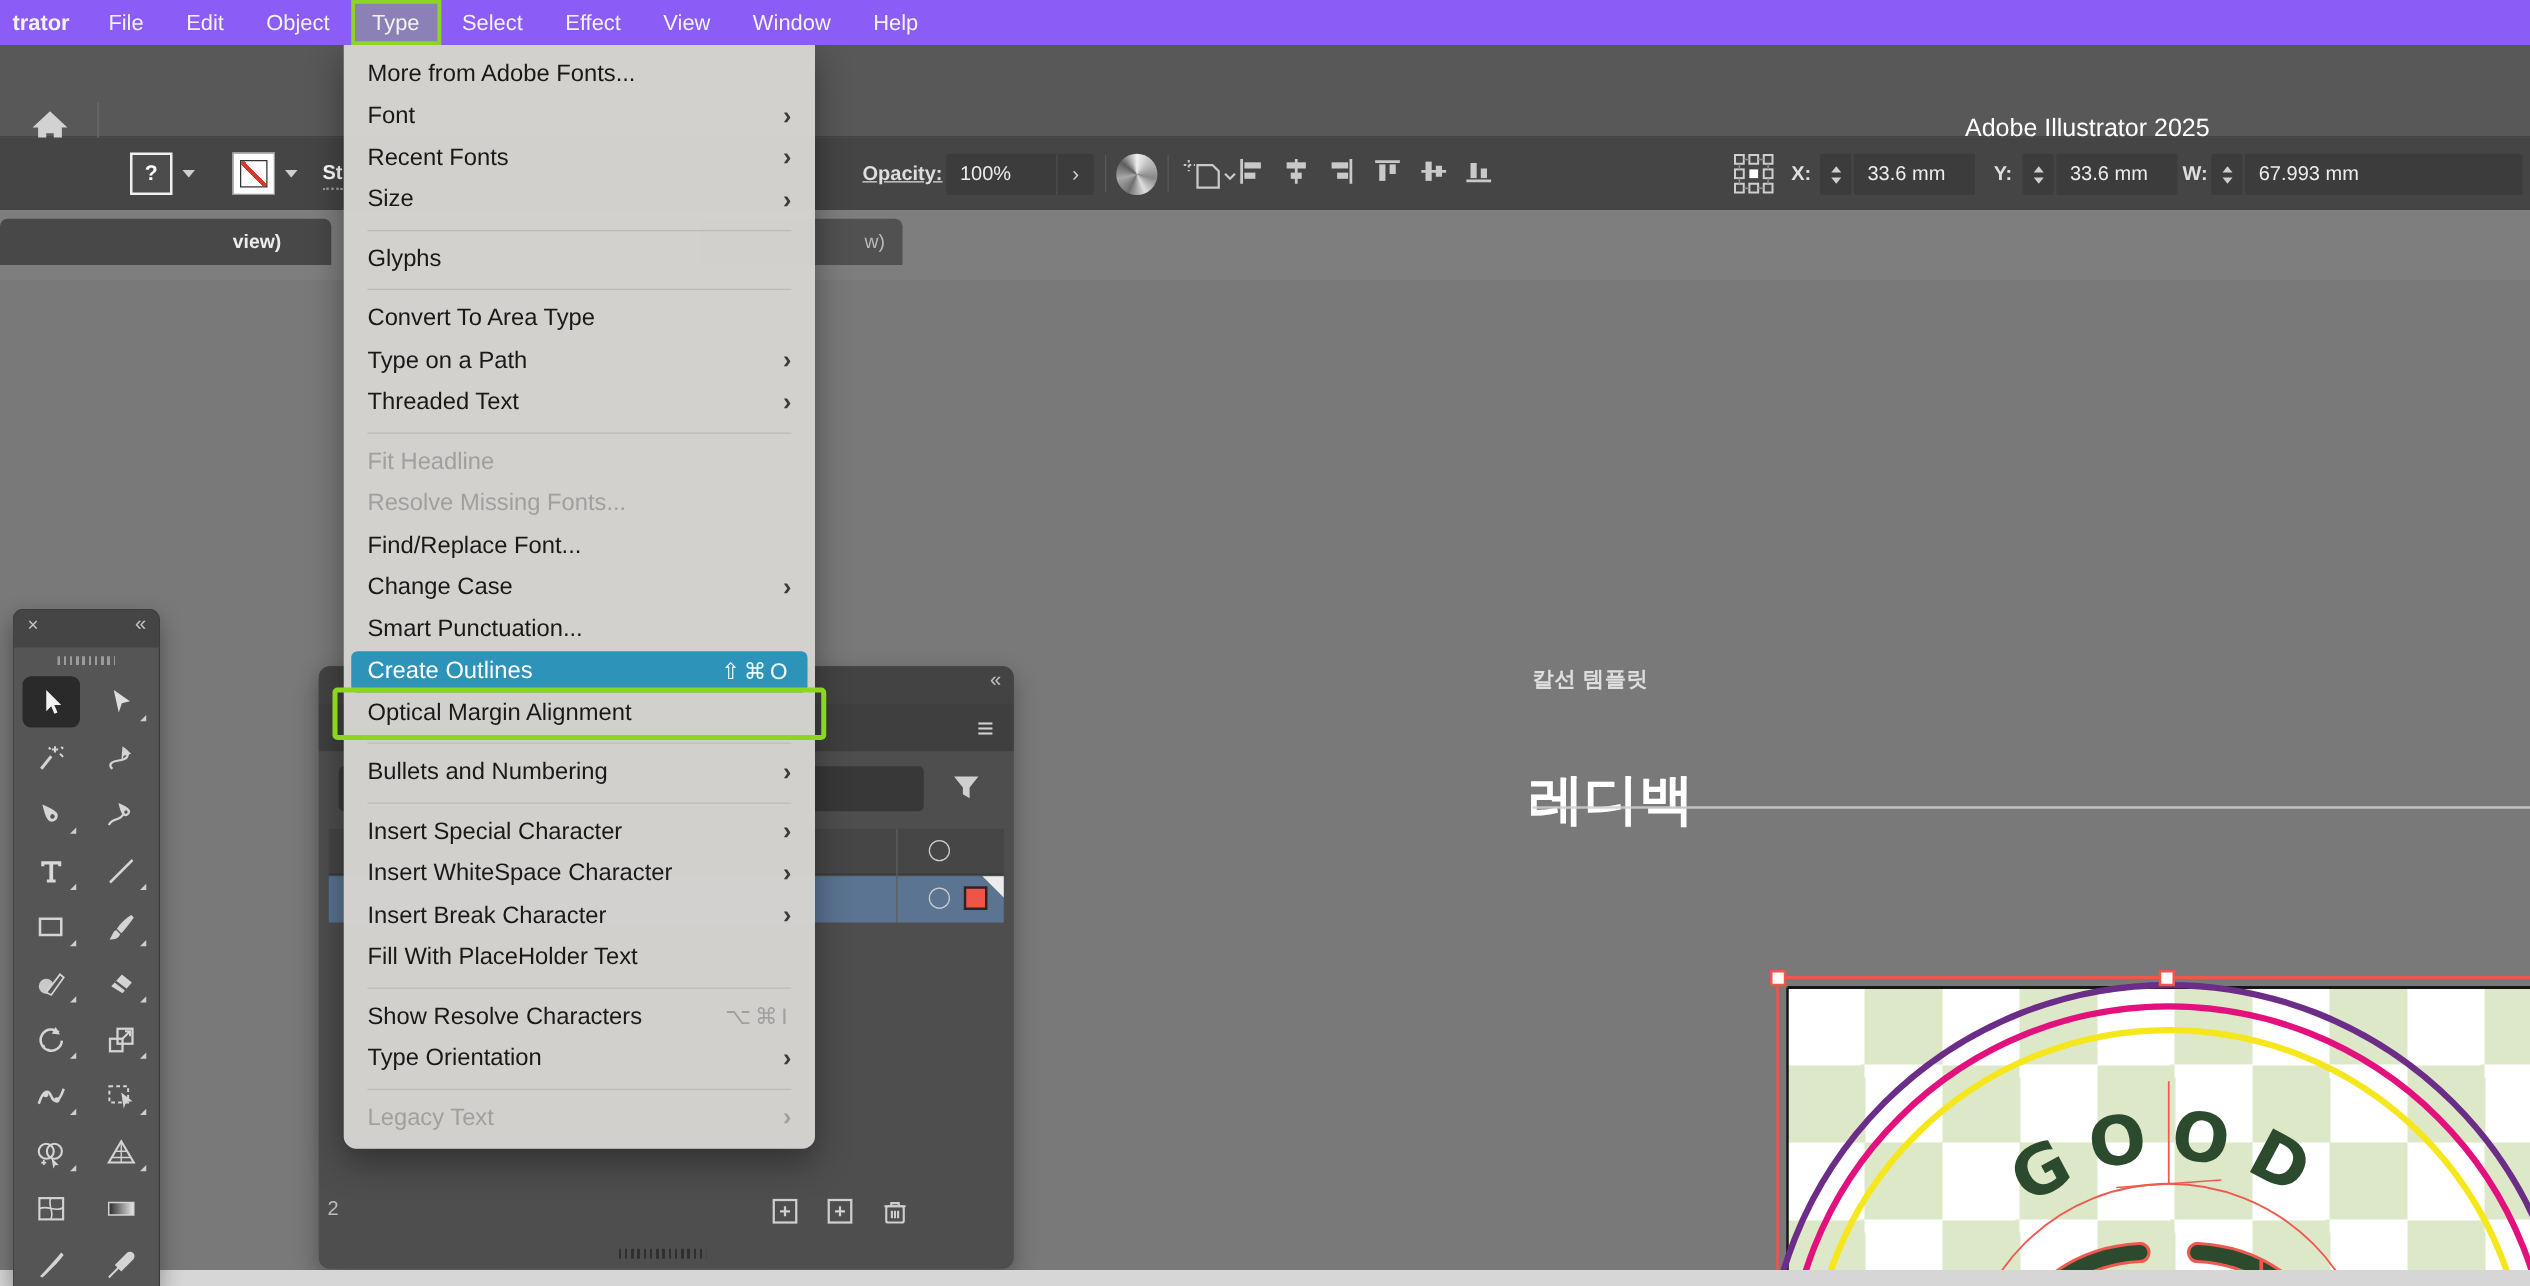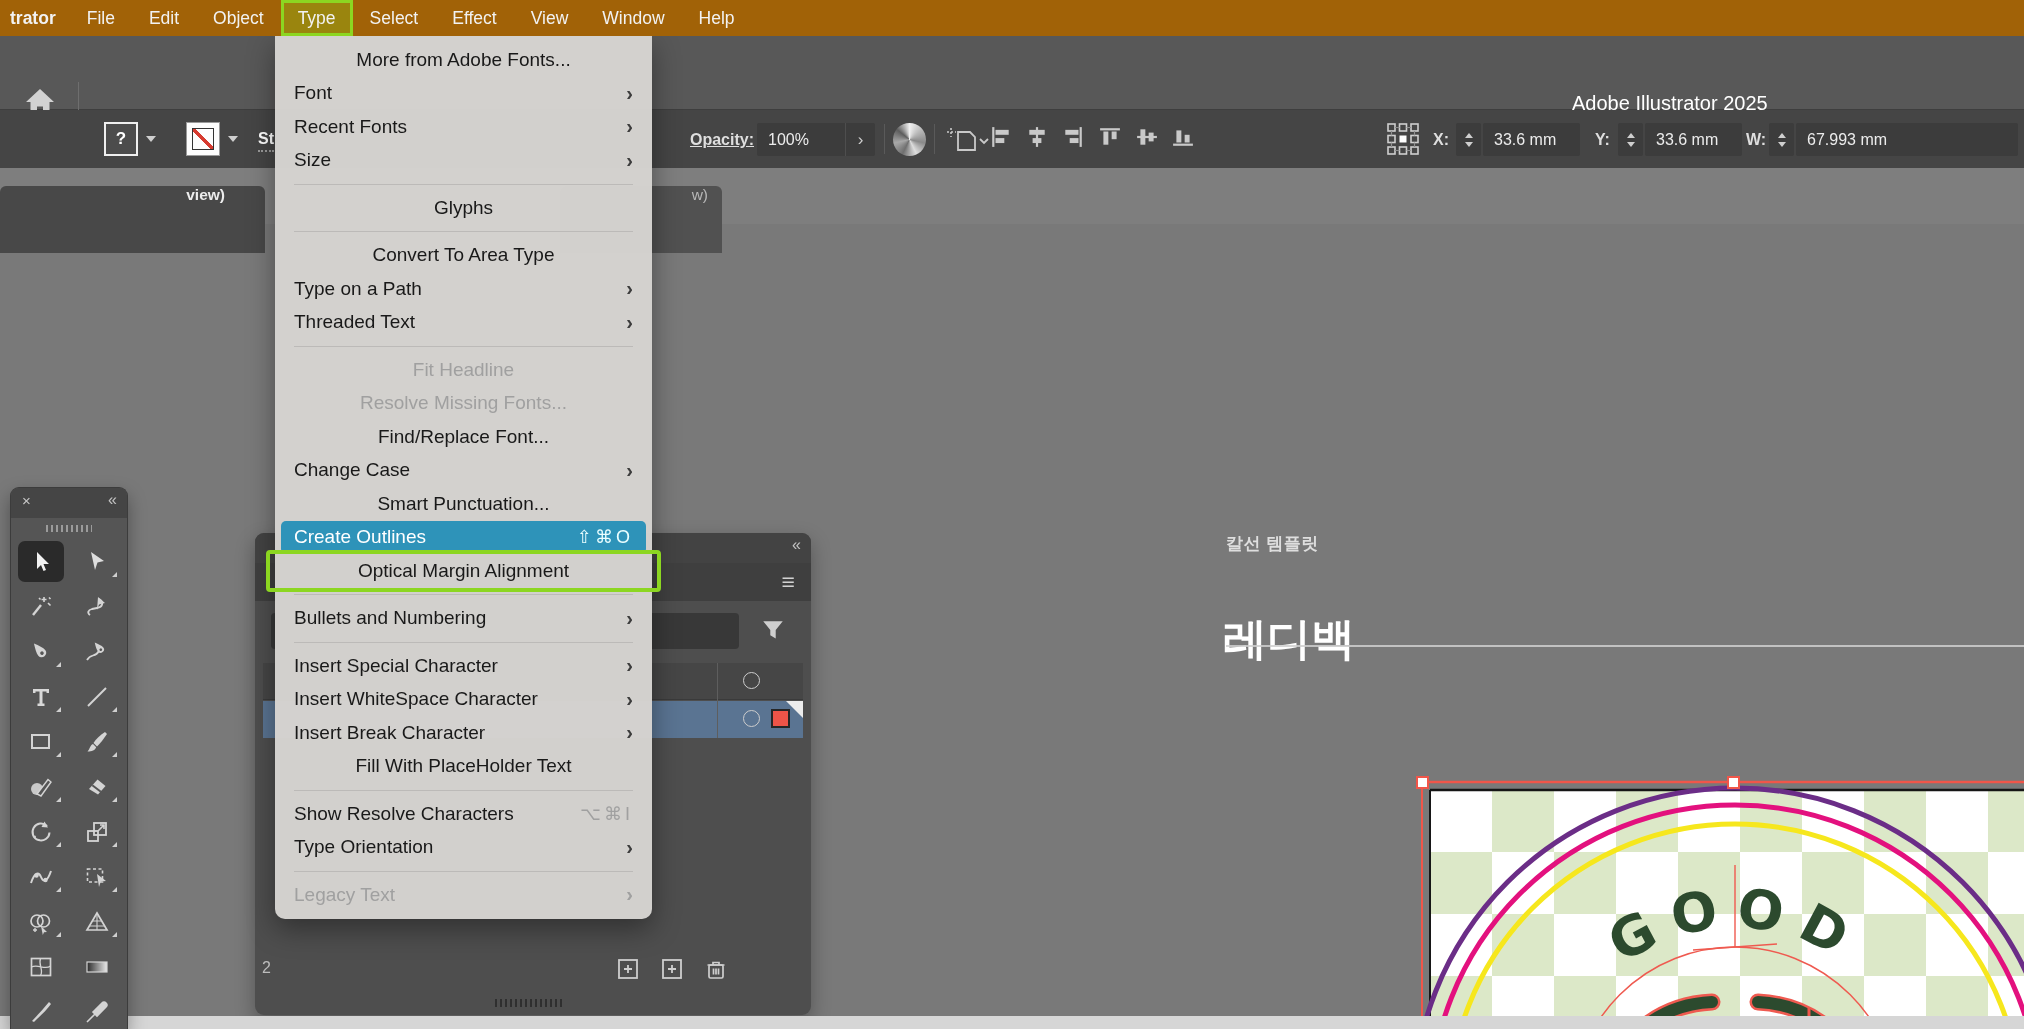--- a/index.html
+++ b/index.html
@@ -1,20 +1,20 @@
 <!DOCTYPE html>
 <html><head>
 <meta charset="utf-8">
 <style>
   * { margin:0; padding:0; box-sizing:border-box; }
   html,body { width:2024px; height:1029px; overflow:hidden; }
   body { position:relative; background:#797979; font-family:"Liberation Sans","DejaVu Sans",sans-serif; }
 
   
-  .menubar { position:absolute; top:0; left:0; width:100%; height:36px; background:#a16207; display:flex; align-items:stretch; z-index:40; padding-left:2px; }
+  .menubar { position:absolute; top:0; left:0; width:100%; height:36px; background:#8b5cf6; display:flex; align-items:stretch; z-index:40; padding-left:2px; }
   .mb { display:flex; align-items:center; padding:0 17px; color:#f2f2f2; font-size:17.5px; }
   .mb.app { font-weight:bold; padding:0 14px 0 8px; }
   .mb.hl { border:3px solid #8cd621; background:rgba(140,214,33,.30); padding:0 14px; }
 
   
   .appbar { position:absolute; top:36px; left:0; width:100%; height:74px; background:#585858; border-bottom:1px solid #3e3e3e; z-index:2; }
   .home-btn { position:absolute; left:22px; top:48px; width:36px; height:36px; display:flex; align-items:center; justify-content:center; }
   .appbar-sep { position:absolute; left:78px; top:46px; width:1px; height:42px; background:#6e6e6e; }
   .win-title { position:absolute; left:1572px; top:56px; font-size:20px; color:#ffffff; }
 
@@ -36,21 +36,21 @@
   .vsep { position:absolute; top:14px; width:1px; height:30px; background:#5a5a5a; }
   .colorwheel { position:absolute; left:893px; top:13px; width:33px; height:33px; border-radius:50%;
      background:conic-gradient(#f0f0f0, #b9b9b9, #898989, #dedede, #6f6f6f, #a8a8a8, #5d5d5d, #f0f0f0); }
   .cb-icon { position:absolute; top:16px; }
   .stepper { position:absolute; top:13px; width:25px; height:33px; background:#3c3c3c; border-radius:2px; display:flex; flex-direction:column; align-items:center; justify-content:center; gap:4px; }
   .tri-up-s { width:0;height:0;border-left:4.5px solid transparent;border-right:4.5px solid transparent;border-bottom:5.5px solid #cfcfcf; }
   .tri-dn-s { width:0;height:0;border-left:4.5px solid transparent;border-right:4.5px solid transparent;border-top:5.5px solid #cfcfcf; }
 
   
   .tabbar { position:absolute; top:168px; left:0; width:100%; height:56px; background:#7e7e7e; z-index:2; }
-  .doc-tab { position:absolute; top:18px; height:67px; background:#484848; border-radius:6px 6px 0 0; display:flex; align-items:flex-start; }
+  .doc-tab { position:absolute; top:7px; height:37px; background:#484848; border-radius:6px 6px 0 0; display:flex; align-items:center; }
   .tab1 { left:0; width:265px; justify-content:flex-end; padding-right:40px; color:#ececec; font-weight:bold; font-size:15.5px; }
   .tab2 { left:560px; width:162px; justify-content:flex-end; padding-right:14px; color:#b8b8b8; font-size:15.5px; background:#515151; }
 
   
   .canvas { position:absolute; top:224px; left:0; width:100%; height:792px; background:#797979; z-index:1; }
   .tpl-label { position:absolute; left:1226px; top:308px; font-size:17px; color:#dedede; font-weight:bold; letter-spacing:.5px; }
   .tpl-title { position:absolute; left:1223px; top:338px; font-size:44px; color:#ffffff; font-weight:bold;margin-top:48px; }
   .tpl-line  { position:absolute; left:1226px; top:421px; width:798px; height:2px; background:#cfcfcf; opacity:.85; }
 
   
@@ -91,21 +91,21 @@
   .sel-square { position:absolute; left:508px; top:8px; width:19px; height:19px; background:#ee5448; border:2px solid #262626; }
   .corner-tri { position:absolute; right:0; top:0; width:0; height:0; border-top:17px solid #ececec; border-left:17px solid transparent; }
   .lp-bottom { position:absolute; top:414px; left:0; width:100%; height:46px; }
   .lp-count { position:absolute; left:7px; top:12px; color:#bdbdbd; font-size:16px; }
   .lp-btn { position:absolute; top:9px; width:26px; height:26px; display:flex; align-items:center; justify-content:center; }
   .lp-grip { position:absolute; left:240px; top:466px; width:70px; height:8px;
      background:repeating-linear-gradient(90deg, #2f2f2f 0 2px, transparent 2px 5px); }
 
   
   .menu { position:absolute; left:275px; top:36px; width:377px; background:rgba(213,211,208,.98); z-index:20; border-radius:0 0 10px 10px; box-shadow:0 10px 28px rgba(0,0,0,.38); padding:7px 0; }
-  .mi { height:33.5px; display:flex; align-items:center; padding:0 19px; font-size:19px; color:#191919;justify-content:center; }
+  .mi { height:33.5px; display:flex; align-items:center; padding:0 19px; font-size:19px; color:#191919; }
   .mi .lbl { white-space:nowrap; }
   .mi .spacer { flex:1; }
   .mi .sub { color:#3c3c3c; font-size:20px; font-weight:bold; }
   .mi .sc { color:#4a4a4a; font-size:18px; letter-spacing:3px; }
   .mi.disabled, .mi.disabled .sub { color:#a0a0a0; }
   .mi.dim-sc .sc { color:#a0a0a0; }
   .mi.selected { background:#2e93b9; color:#ffffff; margin:0 6px; padding:0 13px; border-radius:5px; }
   .mi.selected .sc { color:#eafeff; }
   .msep { height:14px; display:flex; align-items:center; padding:0 19px; }
   .msep .line { width:100%; height:1px; background:#bcbab8; }

